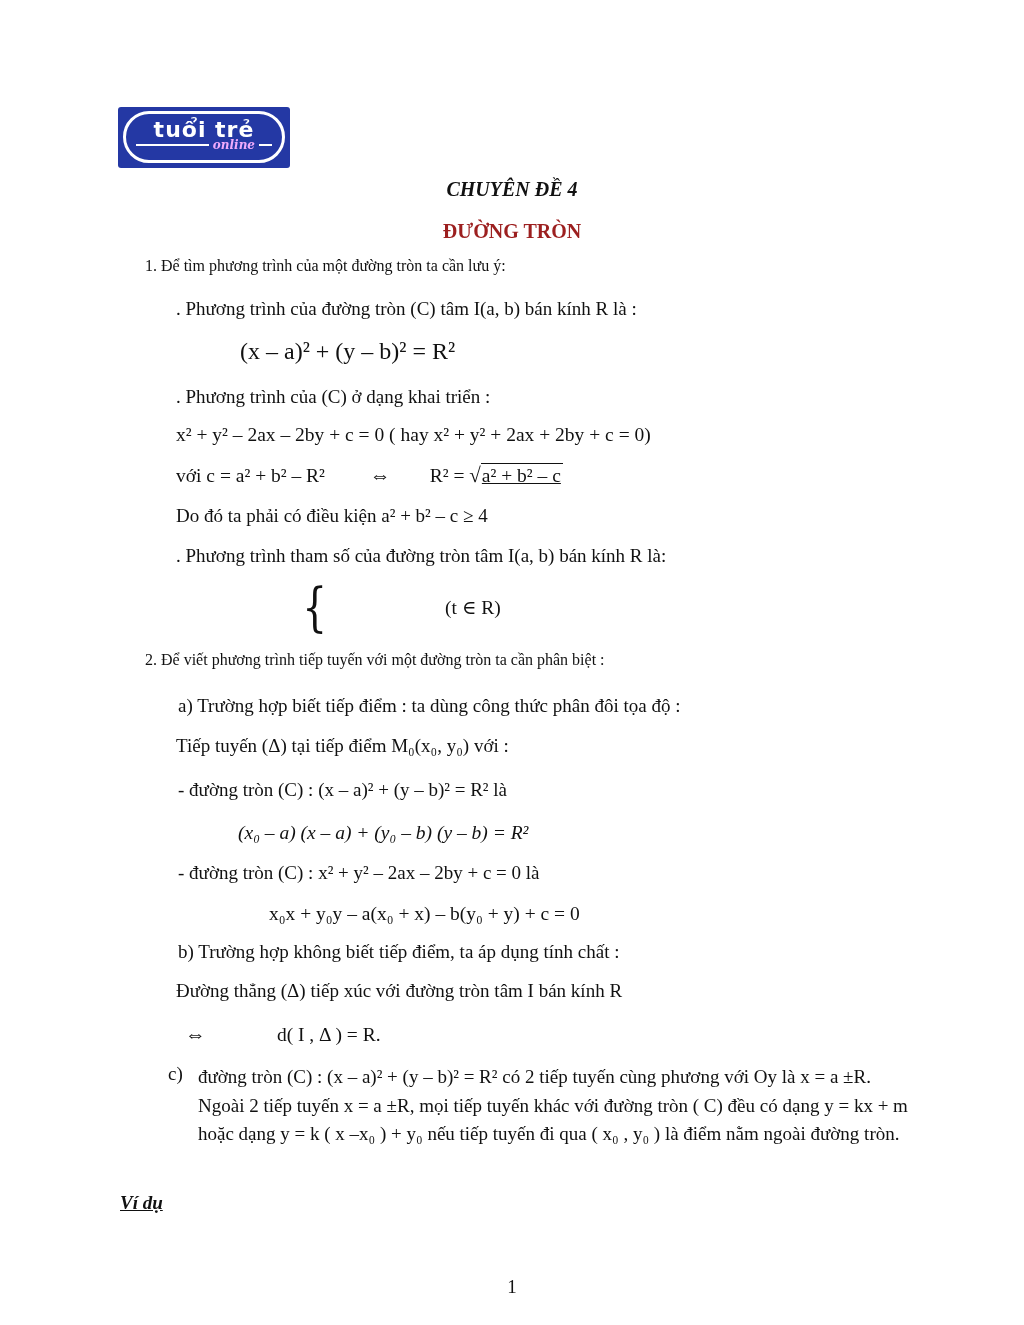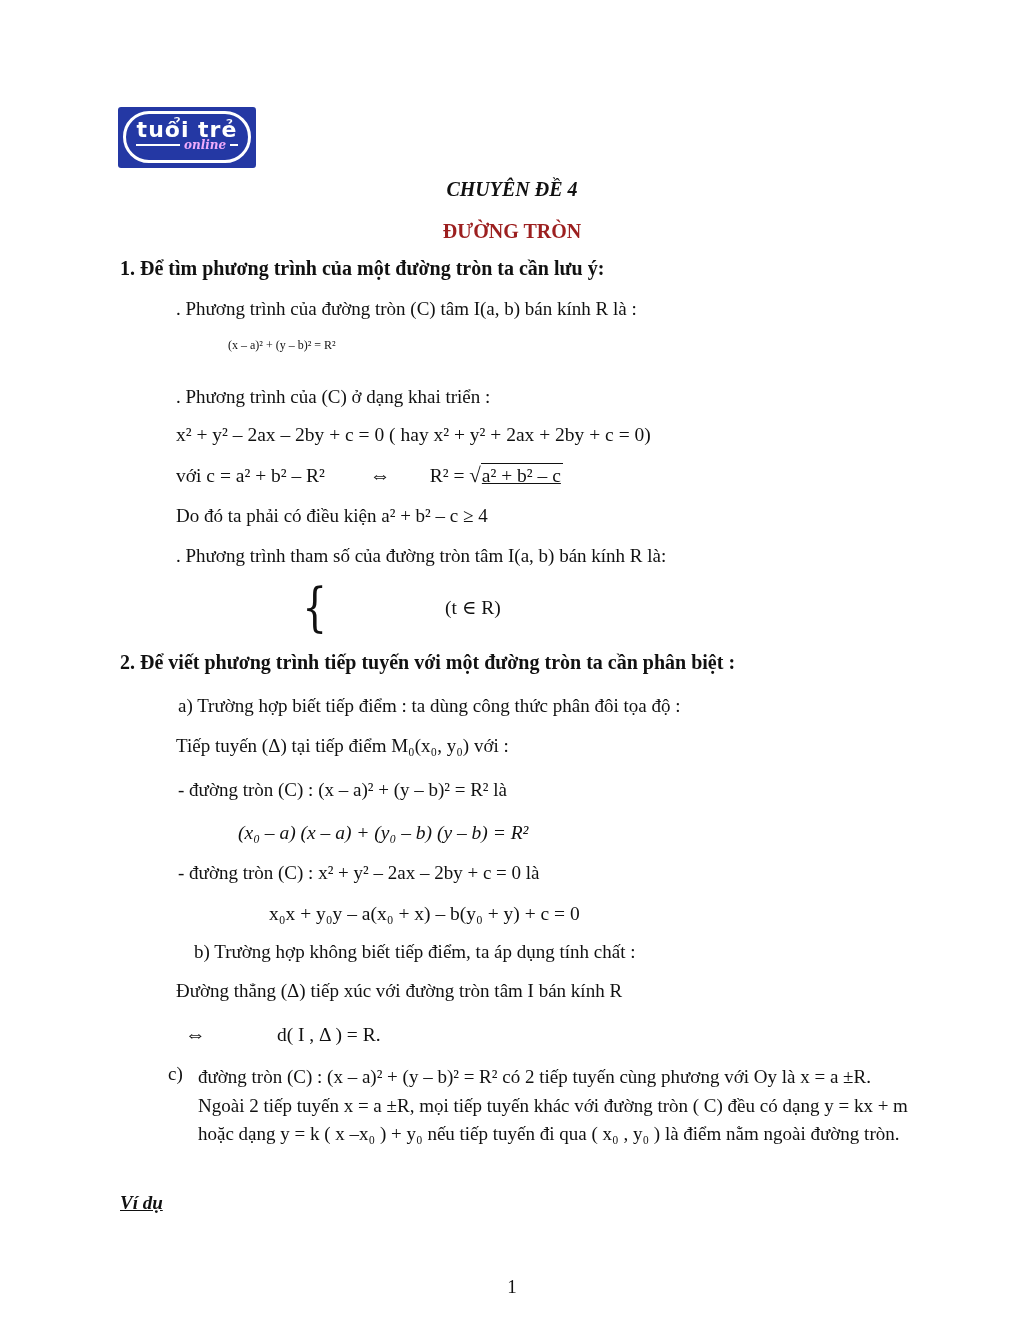--- a/index.html
+++ b/index.html
@@ -6,28 +6,28 @@
   body{
     width:1024px;height:1325px;
     background:#ffffff;
     font-family:"Liberation Serif","DejaVu Serif",serif;
     color:#111111;
     position:relative;
     overflow:hidden;
   }
   .abs{position:absolute;white-space:nowrap;}
   .body-text{font-size:19px;}
-  .heading{font-size:20px;font-weight:bold;}
+  .heading{font-size:16px;font-weight:normal;margin-left:25px;}
   .formula{font-size:19.5px;}
   
   .title-line1{left:0;right:0;text-align:center;font-size:20px;font-weight:bold;font-style:italic;}
   .title-line2{left:0;right:0;text-align:center;font-size:20px;font-weight:bold;}
   
   .logo{
-    position:absolute;left:118px;top:107px;width:138px;height:61px;
+    position:absolute;left:118px;top:107px;width:172px;height:61px;
     background:#2438a4;border-radius:3px;
   }
   .logo-border{
     position:absolute;left:5px;top:4px;right:5px;bottom:5px;
     border:3px solid #ffffff;border-radius:26px;
   }
   .logo-word{
     color:#ffffff;font-family:"DejaVu Sans",sans-serif;font-weight:bold;
     font-size:22px;text-align:center;margin-top:3px;letter-spacing:1px;
   }
@@ -68,21 +68,21 @@
   </div>
 </div>
 
 <div class="abs title-line1" style="top:178px;">CHUYÊN ĐỀ 4</div>
 <div class="abs title-line2" style="top:220px;color:#9c1f1f;">ĐƯỜNG TRÒN</div>
 
 <div class="abs heading" style="left:120px;top:257px;">1. Để tìm phương trình của một đường tròn ta cần lưu ý:</div>
 
 <div class="abs body-text" style="left:176px;top:298px;">. Phương trình của đường tròn (C) tâm I(a, b) bán kính R là :</div>
 
-<div class="abs formula" style="left:228px;top:338px;font-size:12px;font-family:Liberation Serif, serif;">(x – a)² + (y – b)²  = R²</div>
+<div class="abs formula" style="left:240px;top:338px;font-size:24px;font-family:Liberation Serif, serif;">(x – a)² + (y – b)²  = R²</div>
 
 <div class="abs body-text" style="left:176px;top:386px;">. Phương trình của (C) ở dạng khai triển :</div>
 
 <div class="abs formula" style="left:176px;top:424px;">x² + y² – 2ax – 2by + c = 0 ( hay x² + y² + 2ax + 2by + c = 0)</div>
 
 <div class="abs formula" style="left:176px;top:463px;">
   <span>với c = a² + b² – R²</span>
   <span class="arrow" style="margin:0 34px 0 40px;">⇔</span>
   <span>R² = </span><span class="sqrt-sign">√</span><span class="radicand">a² + b² – c</span>
 </div>
@@ -103,21 +103,21 @@
 <div class="abs body-text" style="left:176px;top:735px;">Tiếp tuyến (Δ)  tại tiếp điểm M₀(x₀, y₀) với :</div>
 
 <div class="abs body-text" style="left:178px;top:779px;">- đường tròn (C) : (x – a)² + (y – b)²  = R² là</div>
 
 <div class="abs formula" style="left:238px;top:822px;font-style:italic;">(x₀ – a) (x – a) + (y₀ – b) (y – b) = R²</div>
 
 <div class="abs body-text" style="left:178px;top:862px;">- đường tròn (C) : x² + y² – 2ax – 2by + c = 0 là</div>
 
 <div class="abs formula" style="left:240px;top:903px;margin-left:29px;">x₀x + y₀y – a(x₀ + x) – b(y₀ + y) + c = 0</div>
 
-<div class="abs body-text" style="left:178px;top:941px;margin-left:16px;">b) Trường hợp không biết tiếp điểm, ta áp dụng tính chất :</div>
+<div class="abs body-text" style="left:178px;top:941px;">b) Trường hợp không biết tiếp điểm, ta áp dụng tính chất :</div>
 
 <div class="abs body-text" style="left:176px;top:980px;">Đường thẳng (Δ)  tiếp xúc với đường tròn tâm I bán kính R</div>
 
 <div class="abs formula" style="left:185px;top:1022px;">
   <span class="arrow">⇔</span>
   <span style="margin-left:66px;">d( I , Δ ) = R.</span>
 </div>
 
 <div class="abs c-row" style="left:168px;top:1063px;">
   <span class="c-label">c)</span>

